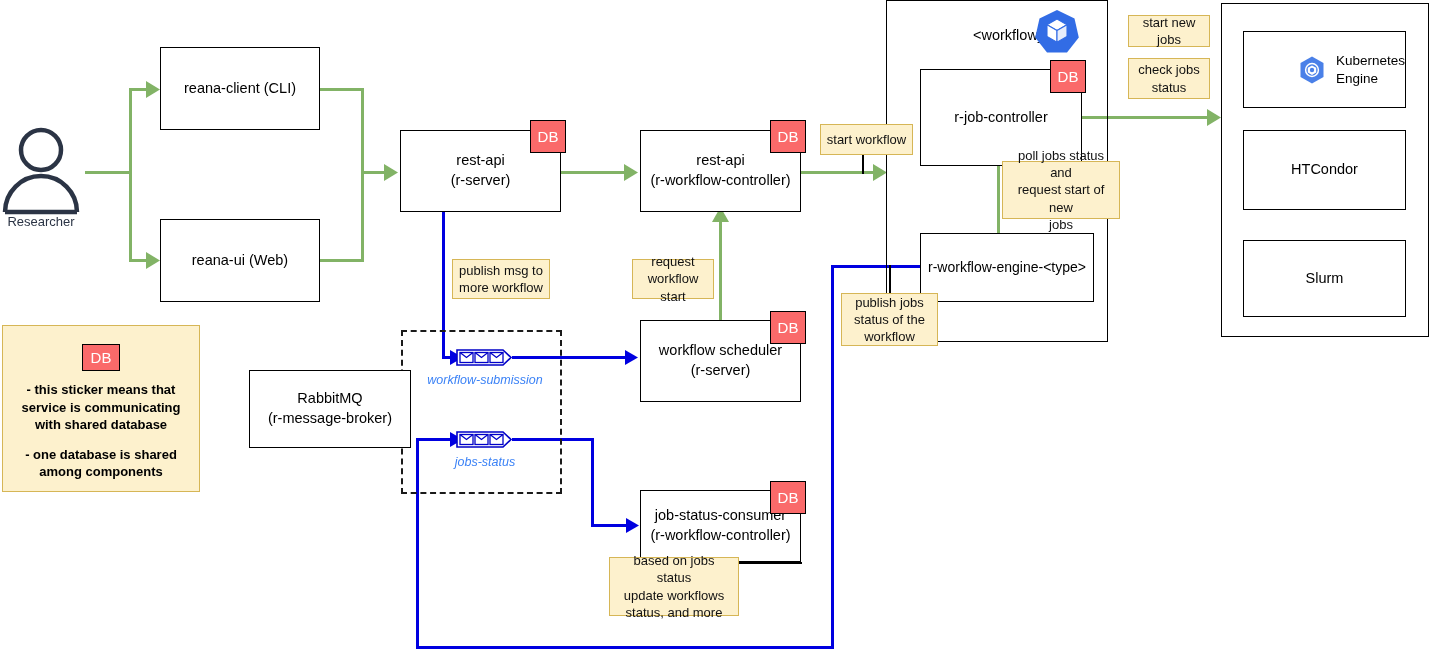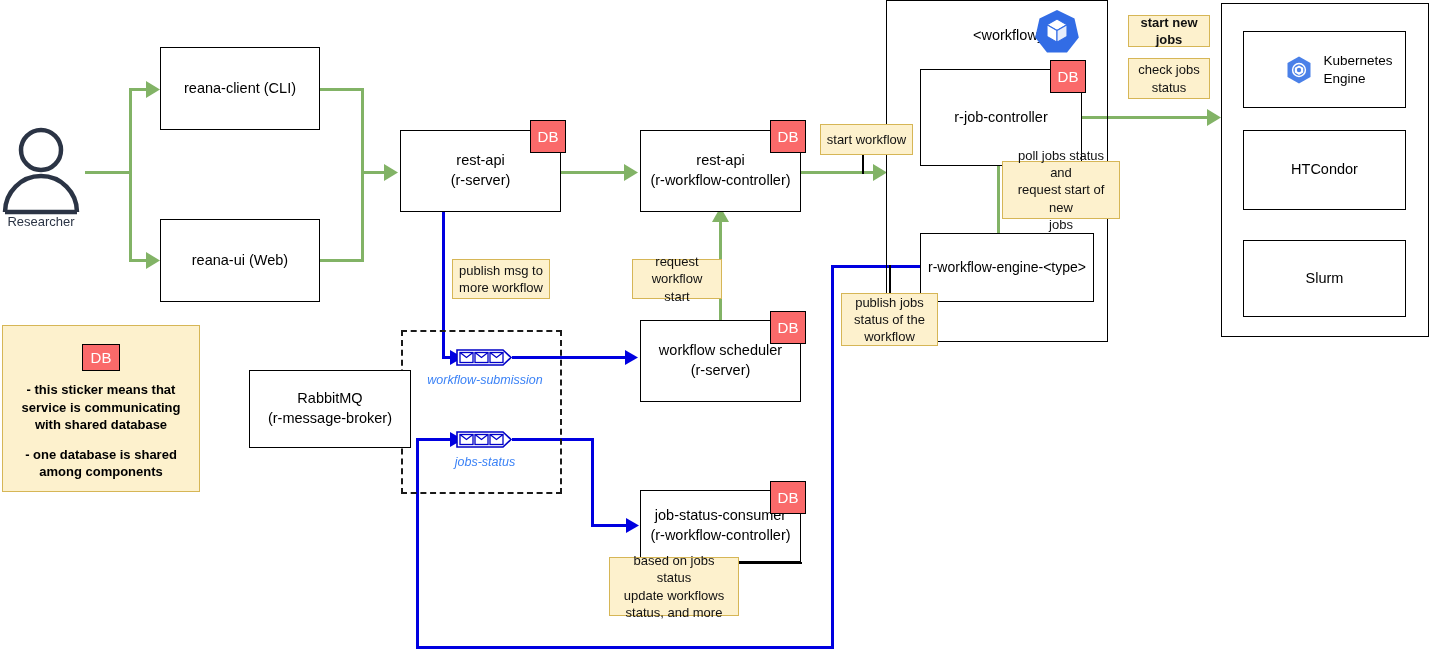--- a/index.html
+++ b/index.html
@@ -232,21 +232,21 @@
   <div class="db abs" style="left:1050px;top:60px;">
     <span>DB</span>
   </div>
 
   <div class="node abs" style="left:920px;top:233px;width:174px;height:69px;font-size:14px;">
     <span class="ln">r-workflow-engine-&lt;type&gt;</span>
   </div>
 
   <div class="container abs" style="left:1221px;top:3px;width:208px;height:334px;"></div>
 
-  <div class="node abs" style="left:1243px;top:31px;width:163px;height:77px;justify-content:center;padding-left:28px;">
+  <div class="node abs" style="left:1243px;top:31px;width:163px;height:77px;justify-content:flex-end;padding-left:28px;">
     <svg width="30" height="30" viewBox="0 0 30 30" style="flex:none;margin-right:9px;">
       <polygon points="15,1.5 26.5,8 26.5,22 15,28.5 3.5,22 3.5,8" fill="#4a80e8"></polygon>
       <circle cx="15" cy="15" r="6.4" fill="none" stroke="#fff" stroke-width="1.5"></circle>
       <polygon points="15,10.4 19.2,12.8 19.2,17.6 15,20 10.8,17.6 10.8,12.8" fill="#fff"></polygon>
       <circle cx="15" cy="15" r="2.2" fill="#4a80e8"></circle>
     </svg>
     <span class="k8s-label">
       <span>Kubernetes</span><br>
       <span>Engine</span>
     </span>
@@ -258,31 +258,31 @@
 
   <div class="node abs" style="left:1243px;top:240px;width:163px;height:77px;">
     <span class="ln">Slurm</span>
   </div>
 
   <div class="note abs" style="left:452px;top:259px;width:98px;height:40px;">
     <span style="white-space:pre-line;">publish msg to
 more workflow</span>
   </div>
 
-  <div class="note abs" style="left:632px;top:259px;width:90px;height:40px;">
+  <div class="note abs" style="left:632px;top:259px;width:82px;height:40px;">
     <span style="white-space:pre-line;">request
 workflow start</span>
   </div>
 
   <div class="note abs" style="left:820px;top:124px;width:93px;height:31px;">
     <span style="white-space:pre-line;">start workflow</span>
   </div>
 
   <div class="note abs" style="left:1128px;top:15px;width:82px;height:32px;">
-    <span style="white-space:pre-line;font-weight:bold;">start new jobs</span>
+    <span style="white-space:pre-line;">start new jobs</span>
   </div>
 
   <div class="note abs" style="left:1128px;top:58px;width:82px;height:41px;">
     <span style="white-space:pre-line;">check jobs
 status</span>
   </div>
 
   <div class="note abs" style="left:1002px;top:161px;width:118px;height:58px;">
     <span style="white-space:pre-line;">poll jobs status and
 request start of new

